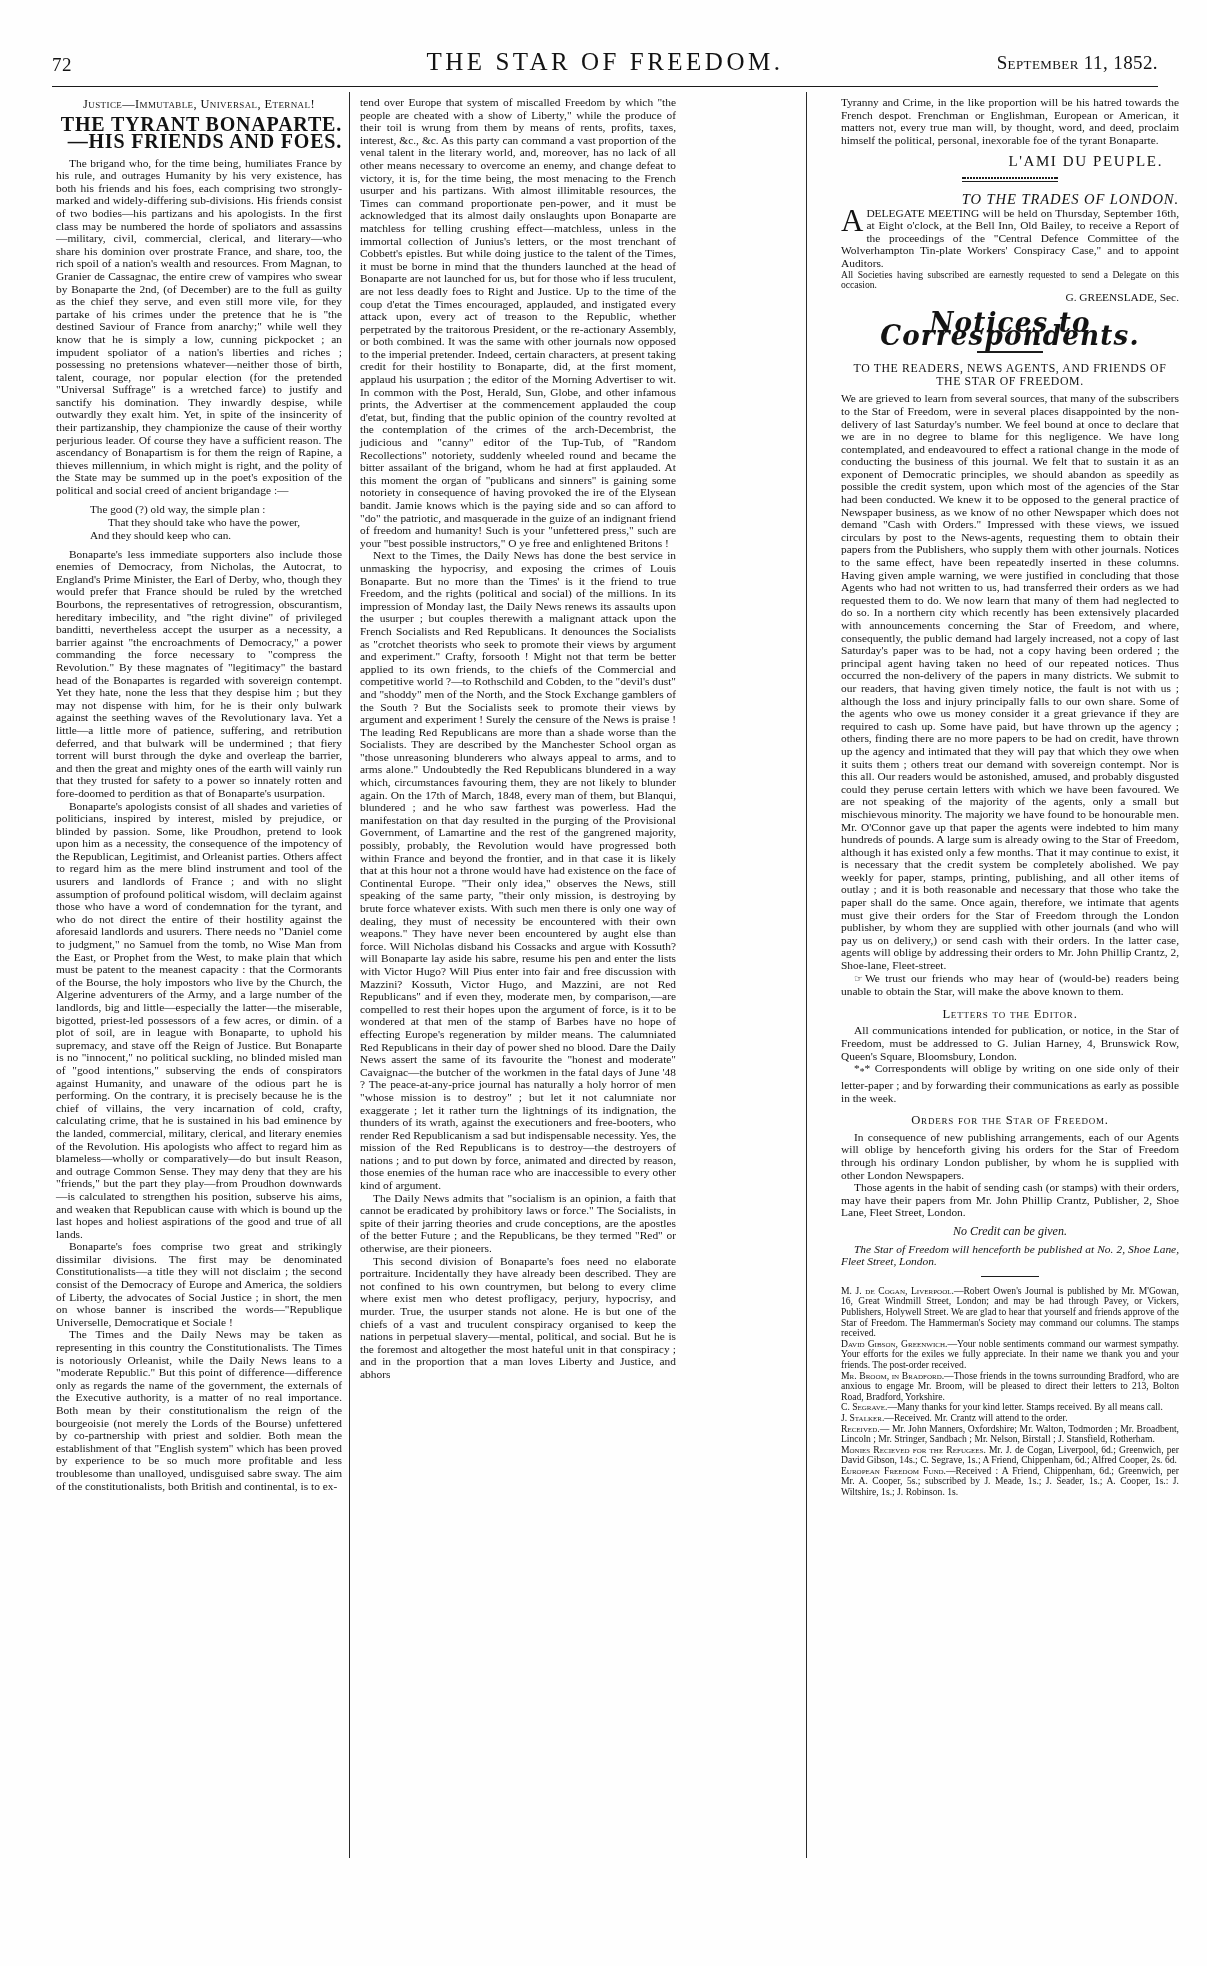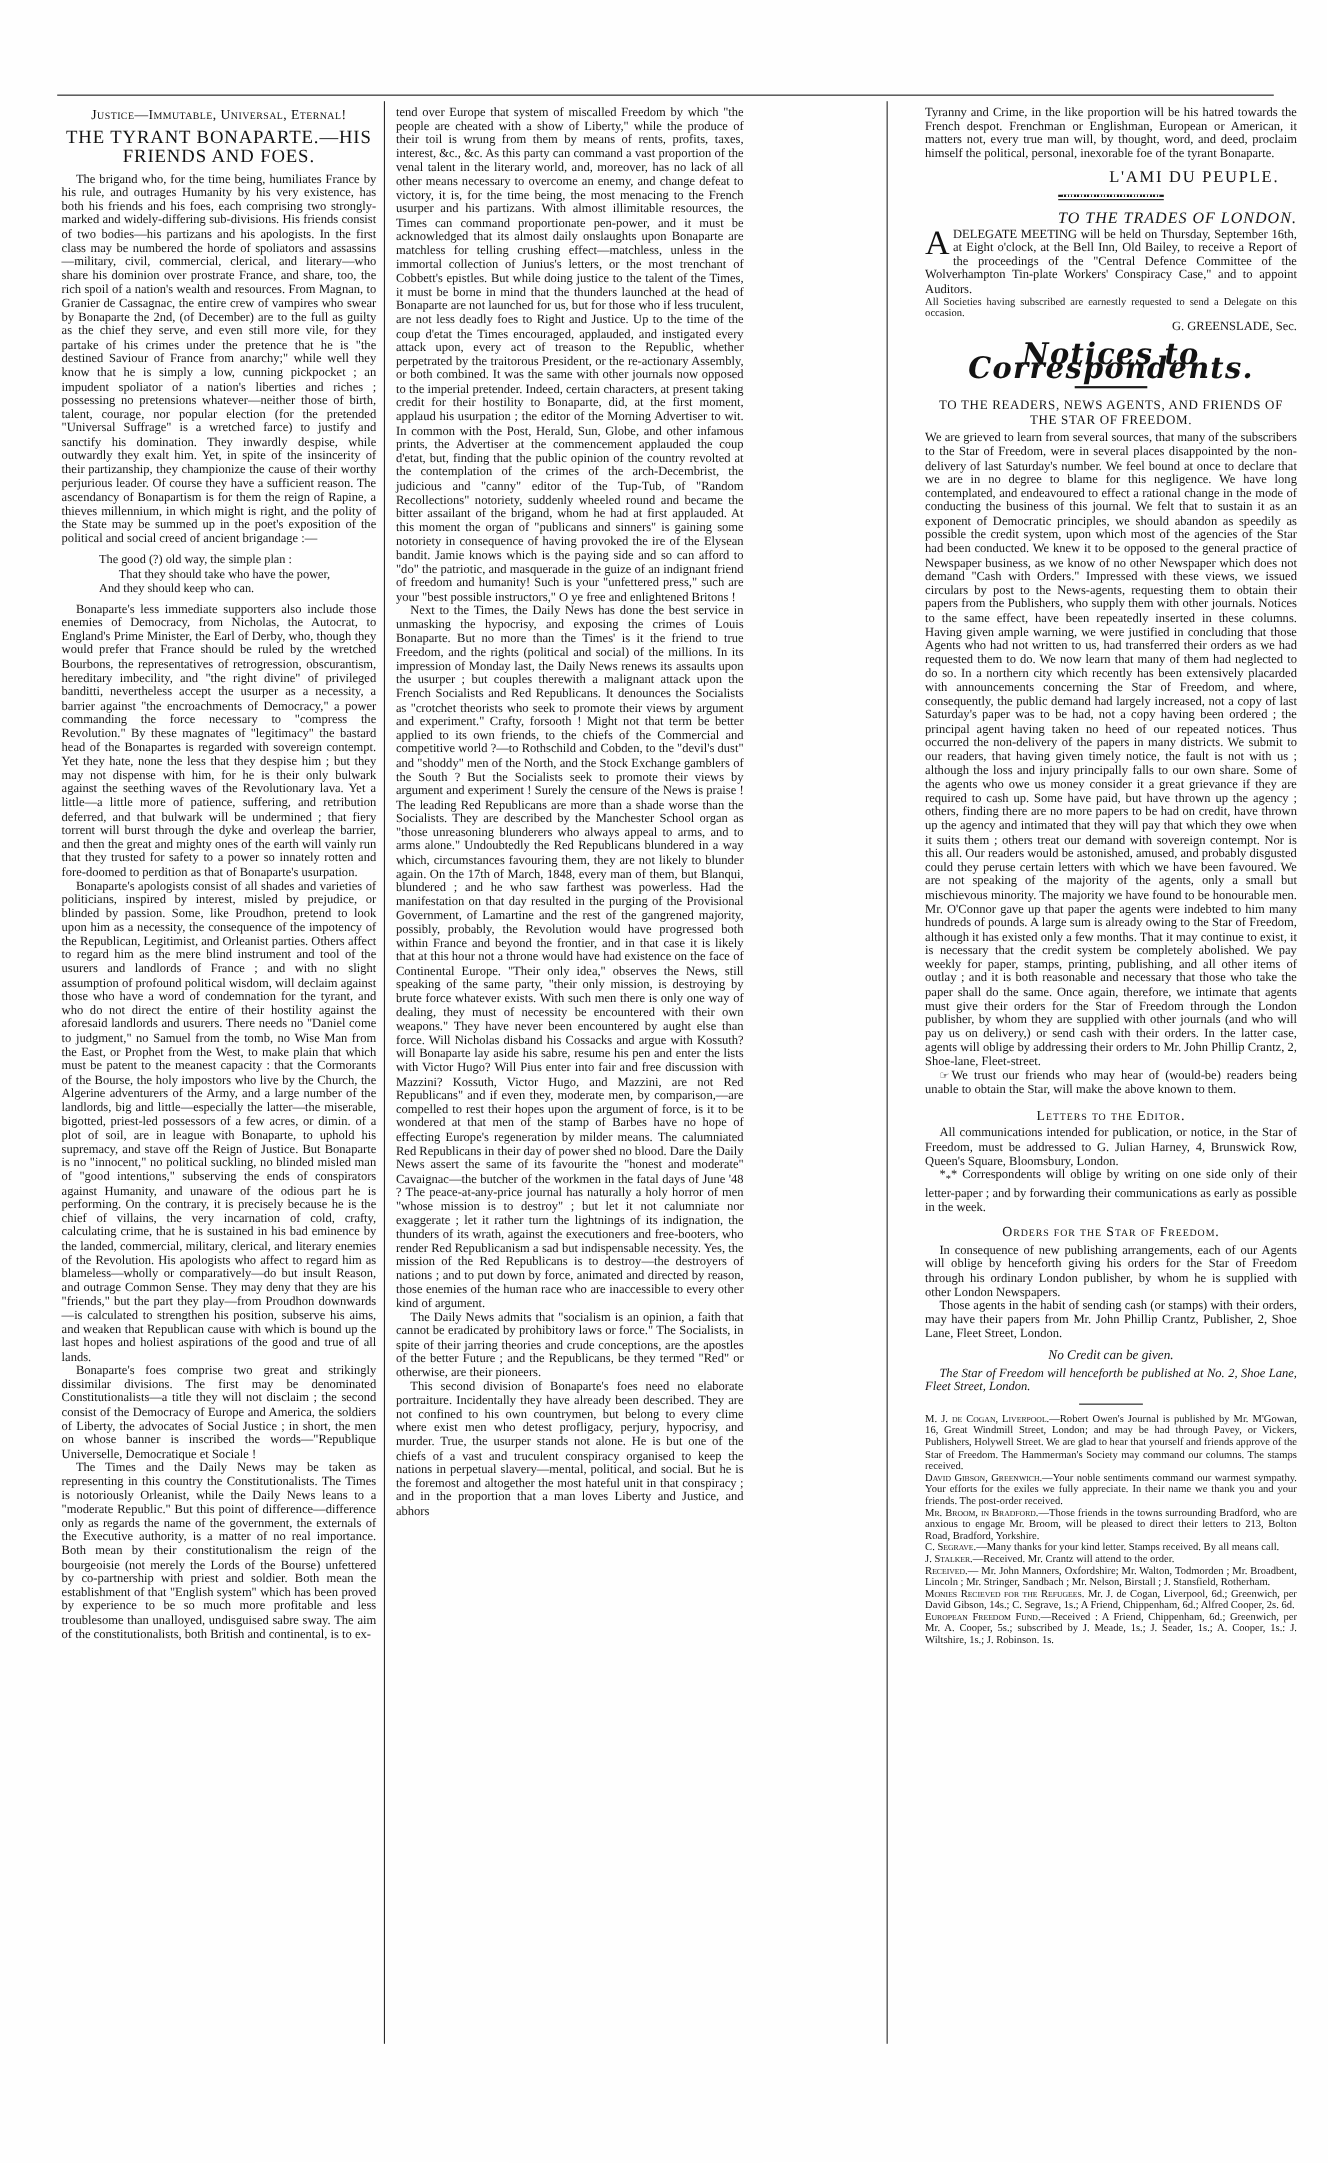--- a/index.html
+++ b/index.html
@@ -60,22 +60,22 @@
   p{ margin:0; text-indent:13px; }
   p.noind{ text-indent:0; }
 
   
   .kicker{
     text-align:center; font-variant:small-caps;
     font-size:12.4px; letter-spacing:.4px;
     margin:2px 0 5px 0; text-indent:0;
   }
   .head-main{
-    text-align:center; font-size:17px; line-height:17px;
-    letter-spacing:.8px; margin:0 0 7px 0; text-indent:0;
+    text-align:right; font-size:20px; line-height:17px;
+    letter-spacing:.8px; margin:0 0 7px 0; text-indent:0;font-weight:bold;
   }
   .verse{
     text-indent:0; margin:6px 0 6px 0; font-size:11.2px;
     line-height:13px; padding-left:34px;
   }
   .verse .i2{ padding-left:18px; display:block; }
   .verse span{ display:block; }
   .signoff{
     text-align:right; font-size:15px; letter-spacing:1.6px;
     margin:9px 16px 2px 0; text-indent:0;
@@ -133,20 +133,25 @@
     content:"\261E"; font-size:10px; padding-right:2px;
   }
   .starsym{ letter-spacing:0; }
   .leadin{ font-variant:small-caps; }
 </style>
 </head>
 <body>
 
 <div class="page">
 
+  <div class="masthead">
+    <div class="folio">72</div>
+    <div class="paper-title">THE STAR OF FREEDOM.</div>
+    <div class="issue-date">September 11, 1852.</div>
+  </div>
   <div class="rule-head"></div>
 
   <div class="vrule vrule-a"></div>
   <div class="vrule vrule-b"></div>
 
   <div class="col col1">
     <div class="kicker">Justice—Immutable, Universal, Eternal!</div>
     <div class="head-main">THE TYRANT BONAPARTE.—HIS FRIENDS AND FOES.</div>
 
     <p>The brigand who, for the time being, humiliates France by his rule, and outrages Humanity by his very existence, has both his friends and his foes, each comprising two strongly-marked and widely-differing sub-divisions. His friends consist of two bodies—his partizans and his apologists. In the first class may be numbered the horde of spoliators and assassins—military, civil, commercial, clerical, and literary—who share his dominion over prostrate France, and share, too, the rich spoil of a nation's wealth and resources. From Magnan, to Granier de Cassagnac, the entire crew of vampires who swear by Bonaparte the 2nd, (of December) are to the full as guilty as the chief they serve, and even still more vile, for they partake of his crimes under the pretence that he is "the destined Saviour of France from anarchy;" while well they know that he is simply a low, cunning pickpocket ; an impudent spoliator of a nation's liberties and riches ; possessing no pretensions whatever—neither those of birth, talent, courage, nor popular election (for the pretended "Universal Suffrage" is a wretched farce) to justify and sanctify his domination. They inwardly despise, while outwardly they exalt him. Yet, in spite of the insincerity of their partizanship, they championize the cause of their worthy perjurious leader. Of course they have a sufficient reason. The ascendancy of Bonapartism is for them the reign of Rapine, a thieves millennium, in which might is right, and the polity of the State may be summed up in the poet's exposition of the political and social creed of ancient brigandage :—</p>

